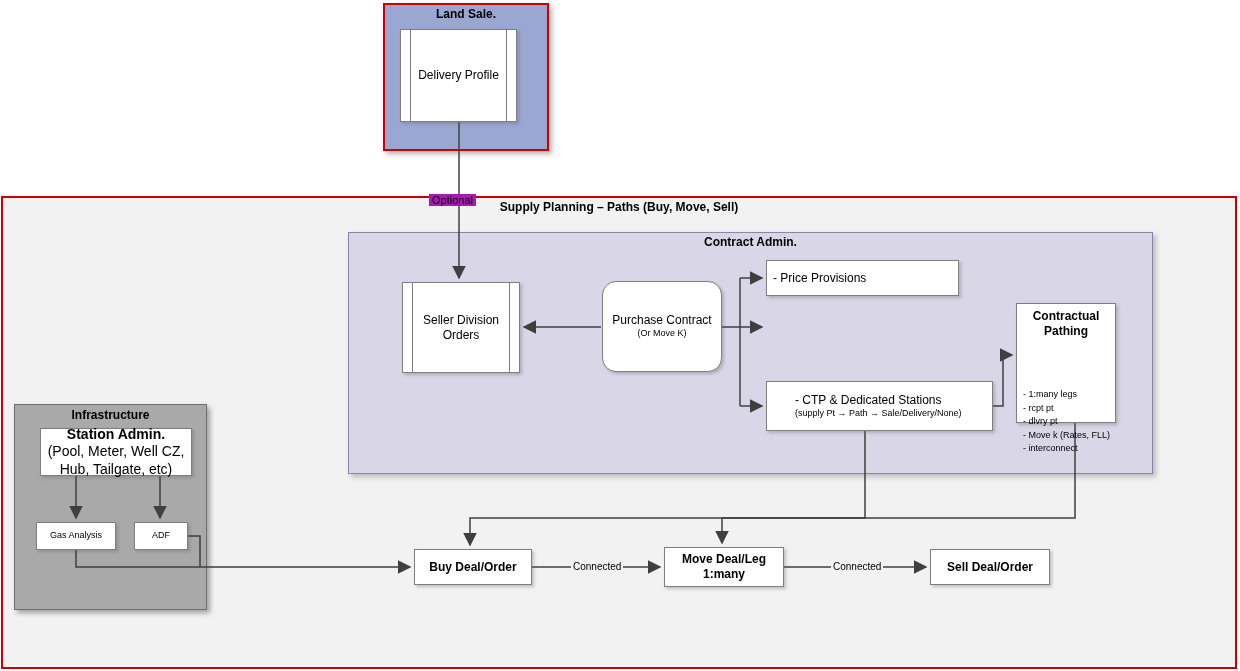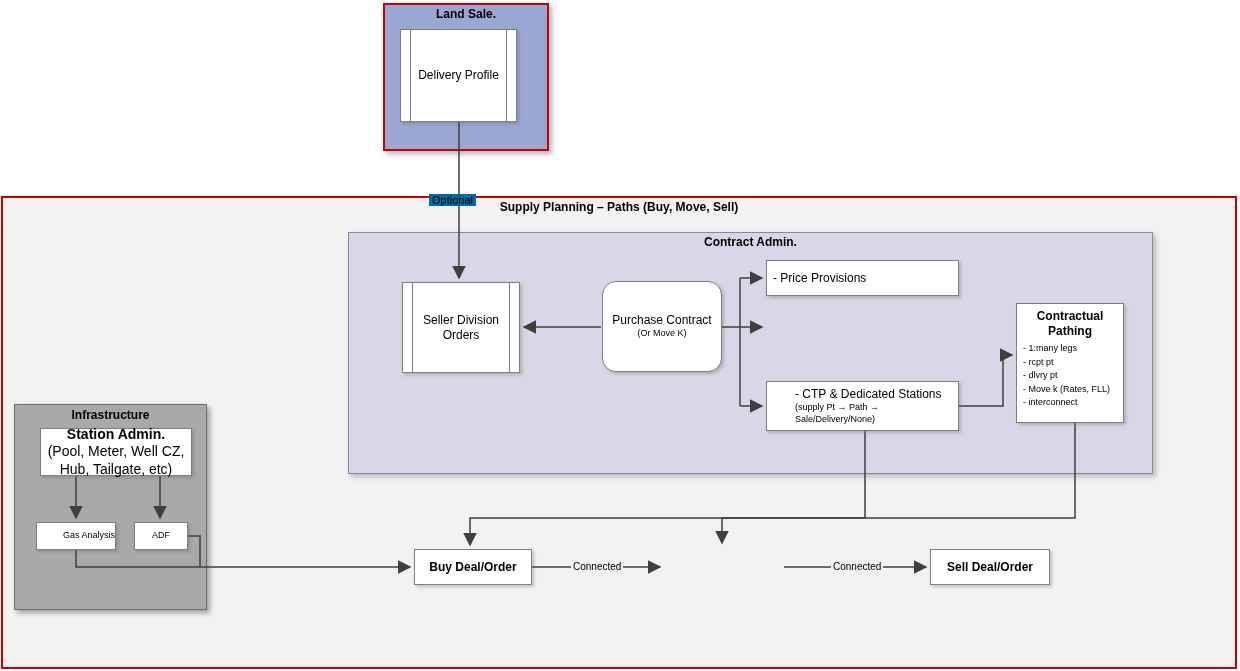--- a/index.html
+++ b/index.html
@@ -23,21 +23,21 @@
         border-left:1px solid #7f7f7f;}
   .process::before{left:9px;}
   .process::after{right:9px;}
   .small{font-size:9px;line-height:1.3;}
   .bold{font-weight:bold;}
   .sa-text{font-size:14px;line-height:1.25;}
   .pathing{justify-content:flex-start;padding-top:5px;}
   .pathing-items{width:100%;padding:3px 3px 0 6px;box-sizing:border-box;text-align:left;
                  font-size:9px;line-height:1.5;}
   .edge-label{position:absolute;font-size:10px;background:#f2f2f2;padding:0 2px;}
-  .optional-label{position:absolute;font-size:11px;background:#0369a1;padding:0 3px;}
+  .optional-label{position:absolute;font-size:11px;background:#a21caf;padding:0 3px;}
   .connector-layer{position:absolute;left:0;top:0;pointer-events:none;}
 </style>
 </head>
 <body>
 
 <div class="stage">
 
   <div class="supply-box" style="left:1px;top:196px;width:1236px;height:473px;"></div>
   <div class="container-title" style="left:1px;top:200px;width:1236px;">Supply Planning – Paths (Buy, Move, Sell)</div>
 
@@ -87,54 +87,58 @@
   <div class="node" style="left:602px;top:281px;width:120px;height:91px;border-radius:14px;">
     <span>Purchase Contract</span>
     <span class="small">(Or Move K)</span>
   </div>
 
   <div class="node align-left" style="left:766px;top:260px;width:193px;height:36px;">
     <span>- Price Provisions</span>
   </div>
 
 
-  <div class="node align-left" style="left:766px;top:381px;width:193px;height:50px;padding-left:28px;">
+  <div class="node align-left" style="left:766px;top:381px;width:227px;height:50px;padding-left:28px;">
     <span>- CTP &amp; Dedicated Stations</span>
     <span class="small">(supply Pt → Path → Sale/Delivery/None)</span>
   </div>
 
-  <div class="node pathing" style="left:1016px;top:303px;width:108px;height:120px;">
+  <div class="node pathing" style="left:1016px;top:303px;width:100px;height:120px;gap:46px;">
     <span class="bold">Contractual Pathing</span>
     <div class="pathing-items">
       <div>- 1:many legs</div>
       <div>- rcpt pt</div>
       <div>- dlvry pt</div>
       <div>- Move k (Rates, FLL)</div>
       <div>- interconnect</div>
     </div>
   </div>
 
   <div class="node sa-text" style="left:40px;top:428px;width:152px;height:48px;">
     <span class="bold">Station Admin.</span>
     <span>(Pool, Meter, Well CZ,</span>
     <span>Hub, Tailgate, etc)</span>
   </div>
 
-  <div class="node small" style="left:36px;top:522px;width:80px;height:28px;align-items:flex-end;">
+  <div class="node small" style="left:36px;top:522px;width:80px;height:28px;">
     <span>Gas Analysis</span>
   </div>
 
   <div class="node small" style="left:134px;top:522px;width:54px;height:28px;">
     <span>ADF</span>
   </div>
 
   <div class="node bold" style="left:414px;top:549px;width:118px;height:36px;">
     <span>Buy Deal/Order</span>
   </div>
 
+  <div class="node bold" style="left:664px;top:547px;width:120px;height:40px;">
+    <span>Move Deal/Leg</span>
+    <span>1:many</span>
+  </div>
 
   <div class="node bold" style="left:930px;top:549px;width:120px;height:36px;">
     <span>Sell Deal/Order</span>
   </div>
 
   <div class="optional-label" style="left:429px;top:194px;">Optional</div>
   <div class="edge-label" style="left:571px;top:561px;">Connected</div>
   <div class="edge-label" style="left:831px;top:561px;">Connected</div>
 
 </div>

